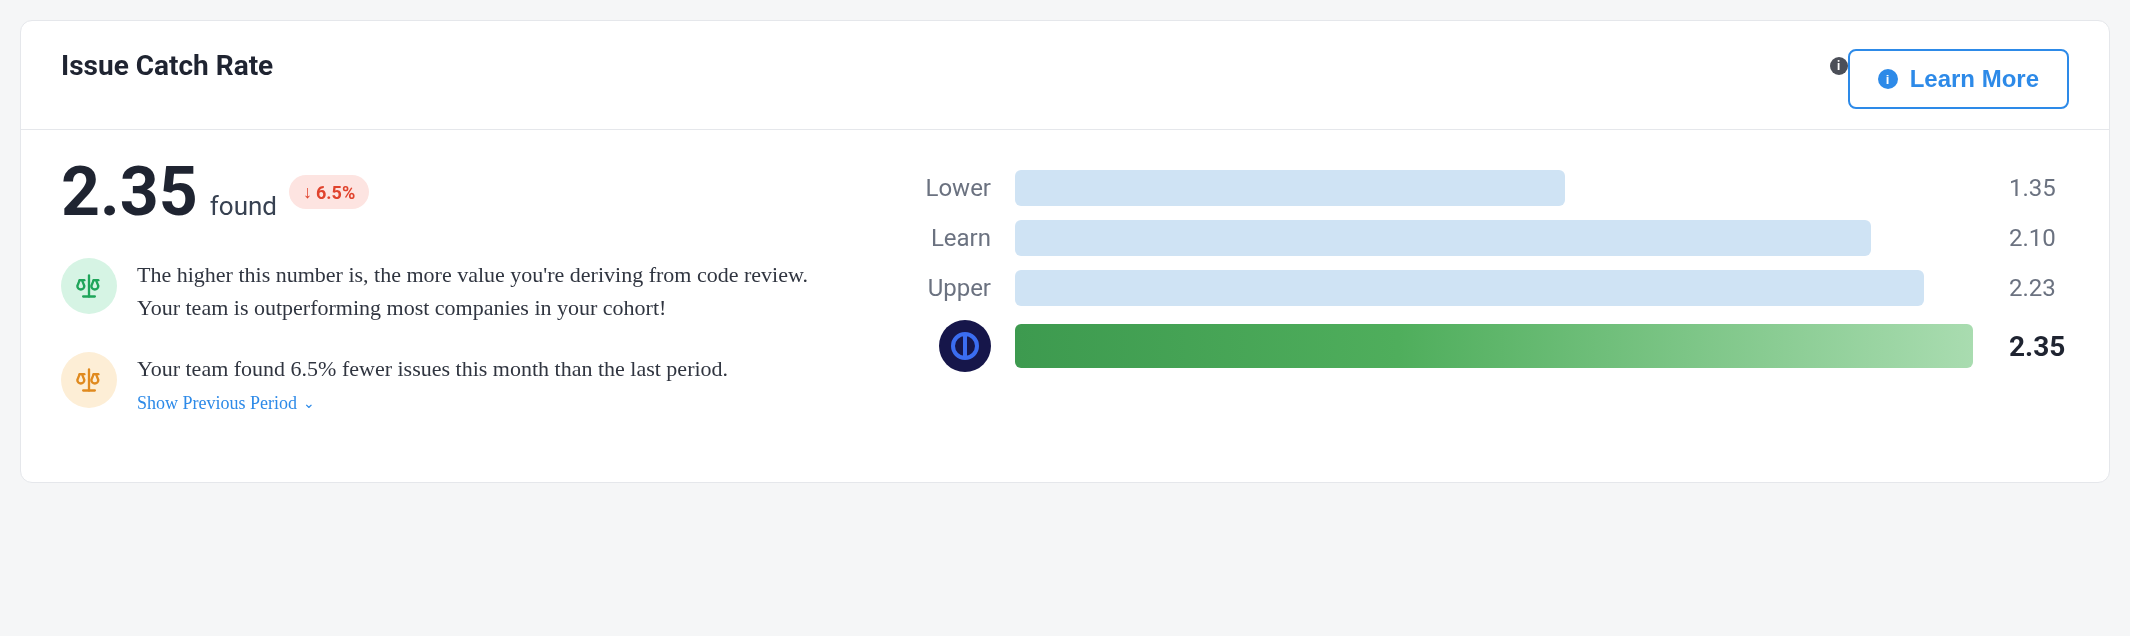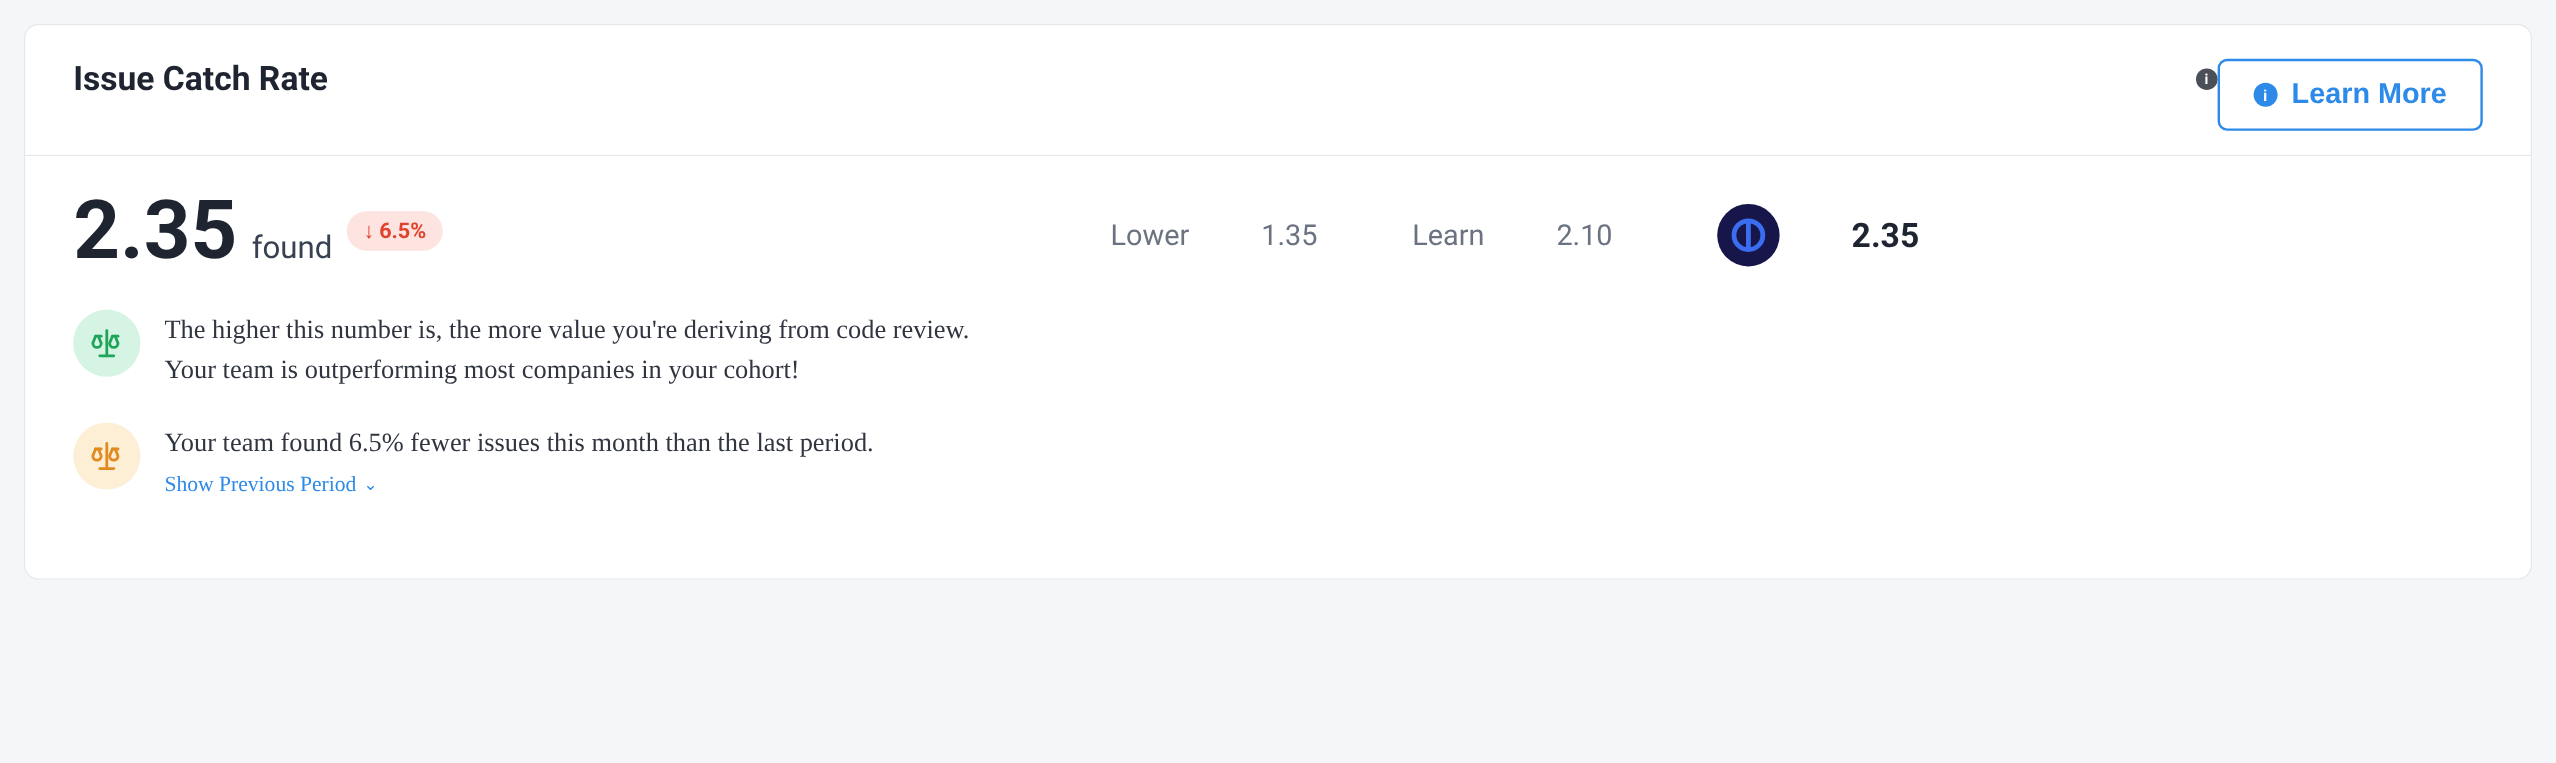--- a/index.html
+++ b/index.html
@@ -124,21 +124,21 @@
   }
   .show-prev {
     color: #2d8ae8;
     font-size: 18px;
     margin-top: 8px;
     cursor: pointer;
     display: flex;
     align-items: center;
     gap: 6px;
   }
-  .bars { display: flex; flex-direction: row; gap: 36px; padding-top: 12px; }
+  .bars { display: flex; flex-direction: column; gap: 14px; padding-top: 12px; }
   .bar-row {
     display: flex;
     align-items: center;
     gap: 24px;
   }
   .bar-label {
     width: 90px;
     text-align: right;
     font-size: 24px;
     color: #6b7280;
@@ -255,20 +255,27 @@
             <div class="bar-value">1.35</div>
           </div>
           <div class="bar-row">
             <div class="bar-label">Learn</div>
             <div class="bar-track">
               <div class="bar-fill" style="width:89.36170212765957%"></div>
             </div>
             <div class="bar-value">2.10</div>
           </div>
           <div class="bar-row">
+            <div class="bar-label">Upper</div>
+            <div class="bar-track">
+              <div class="bar-fill" style="width:94.89361702127658%"></div>
+            </div>
+            <div class="bar-value">2.23</div>
+          </div>
+          <div class="bar-row">
             <div class="bar-label logo">
               <div class="logo-circle">
                 <svg width="32" height="32" viewBox="0 0 32 32">
                   <circle cx="16" cy="16" r="12" fill="none" stroke="#3b6df0" stroke-width="4"></circle>
                   <path d="M16 4 v24" stroke="#3b6df0" stroke-width="4"></path>
                 </svg>
               </div>
             </div>
             <div class="bar-track" style="height:44px">
               <div class="bar-fill green" style="width:100%"></div>

